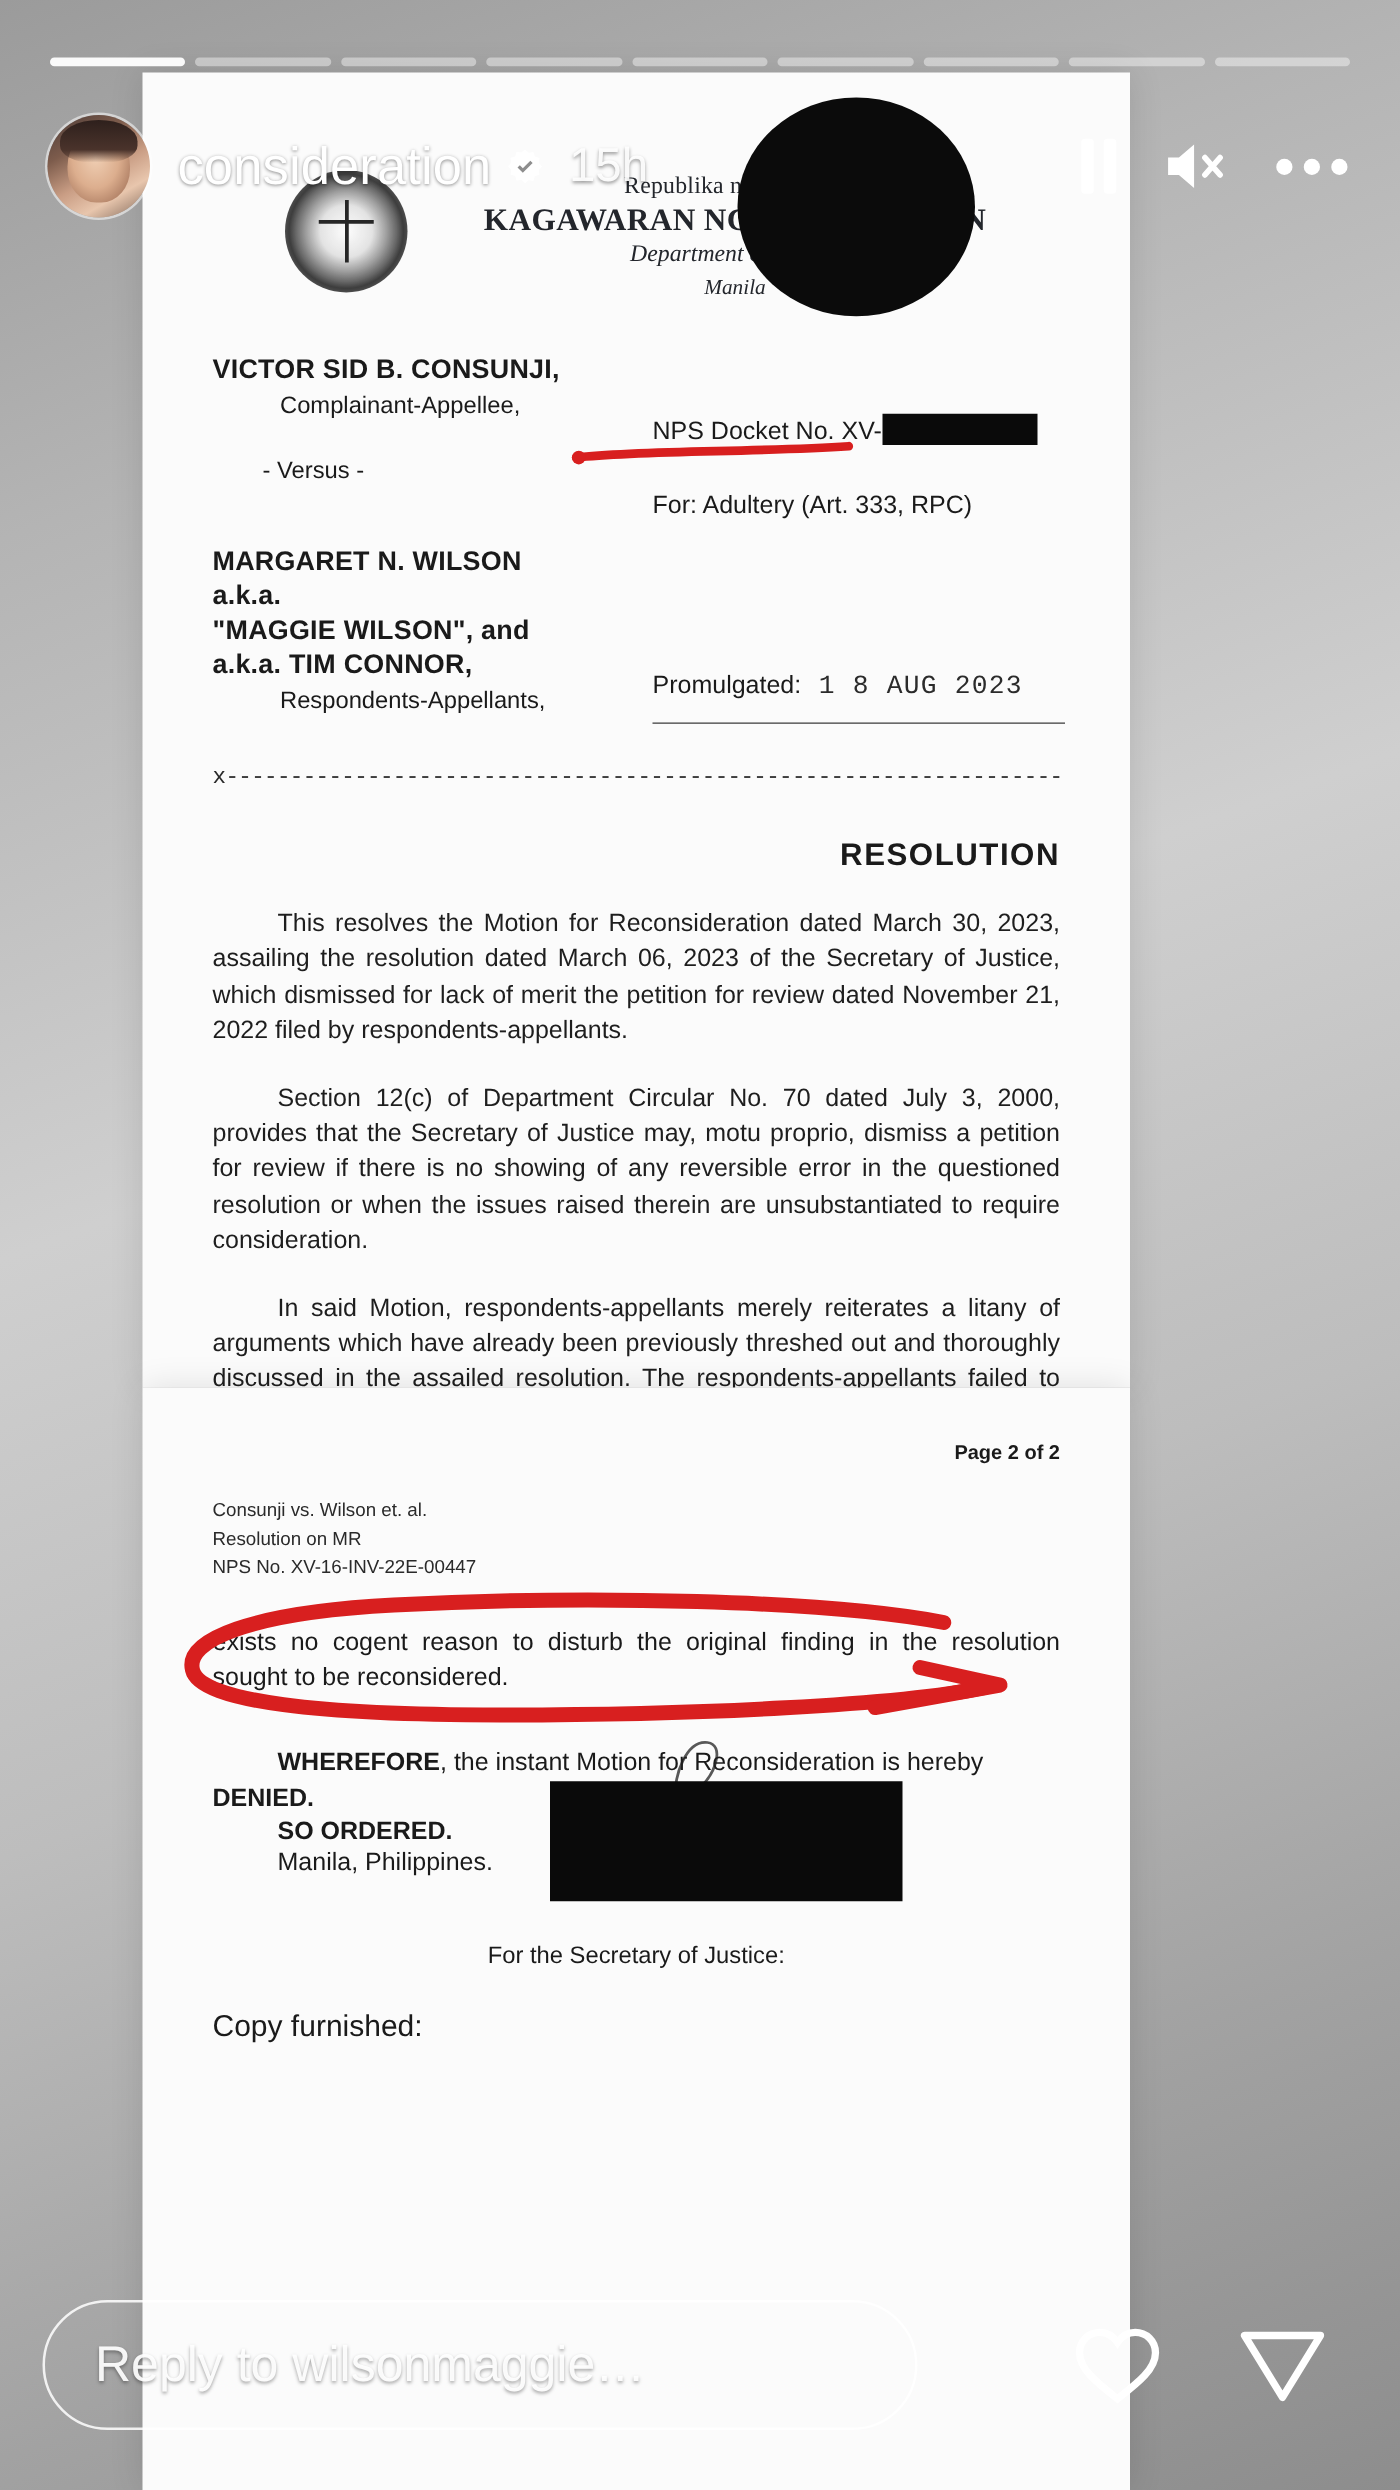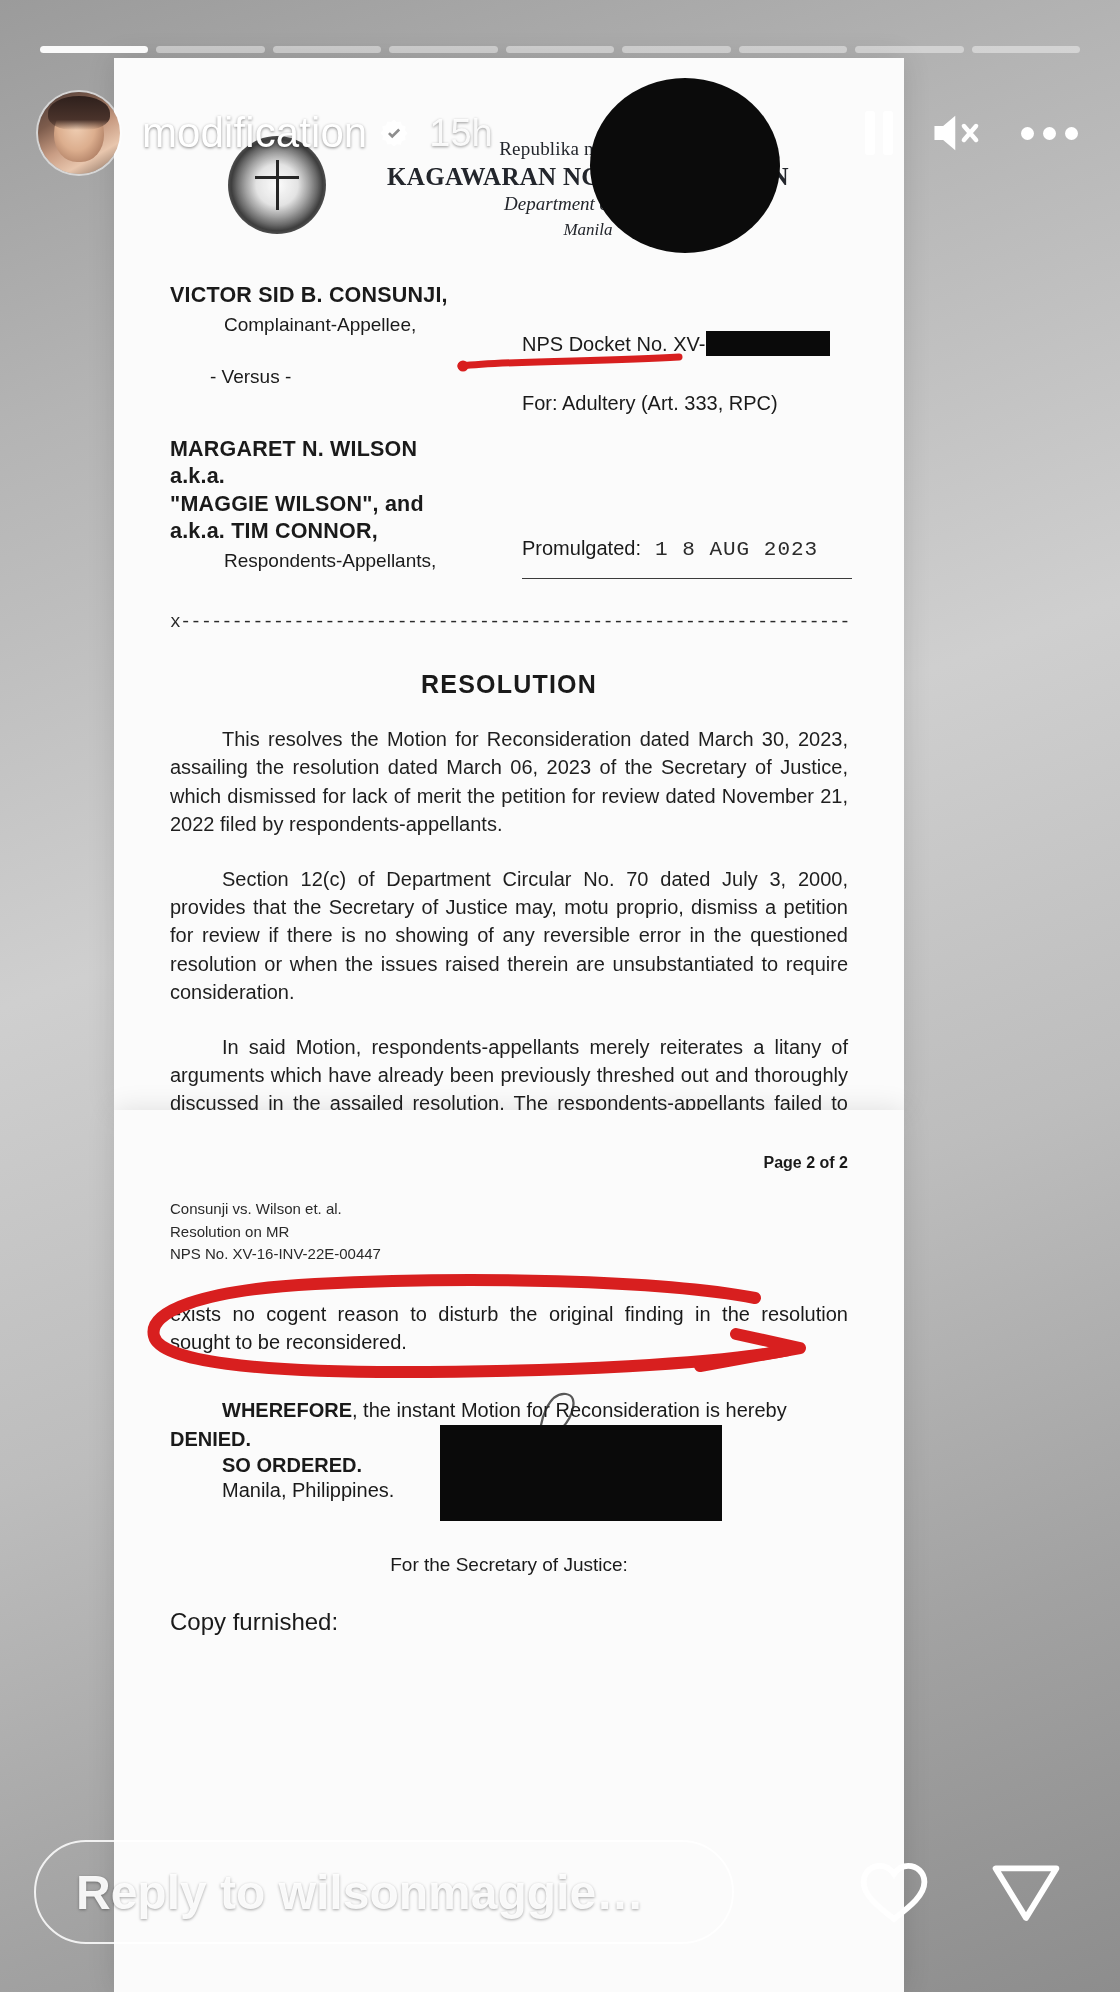--- a/index.html
+++ b/index.html
@@ -104,21 +104,21 @@
   .promul .stamp{
     display:inline-block;margin-left:14px;font-family:"Liberation Mono",monospace;
     font-size:21px;letter-spacing:1px;color:#2b2b2b;
   }
   .promline{position:absolute;left:352px;top:296px;width:330px;border-bottom:1.6px solid #3b3b3b;}
 
   .dashrule{
     margin-top:30px;font-size:18px;letter-spacing:-0.5px;color:#2a2a2a;
     white-space:nowrap;overflow:hidden;font-family:"Liberation Mono",monospace;
   }
-  .restitle{text-align:center;font-weight:bold;font-size:25px;letter-spacing:1.2px;margin-top:38px;}
+  .restitle{text-align:right;font-weight:bold;font-size:25px;letter-spacing:1.2px;margin-top:38px;}
   .bodyp{
     text-align:justify;font-size:20px;line-height:1.42;margin-top:26px;text-indent:52px;
     color:#1e1e1e;
   }
 
   
   #doc2{
     position:absolute;left:114px;top:1110px;width:790px;height:882px;
     background:#fbfbfb;color:#1a1a1a;z-index:10;
     box-shadow:0 0 26px rgba(0,0,0,.12);
@@ -150,21 +150,21 @@
   
   #bottom{
     position:absolute;left:0;right:0;bottom:0;height:200px;z-index:45;
     display:flex;align-items:center;padding:0 34px;box-sizing:border-box;
   }
   #replybox{
     flex:1;height:104px;border-radius:52px;border:2px solid rgba(255,255,255,.85);
     display:flex;align-items:center;padding:0 40px;box-sizing:border-box;
     max-width:700px;
   }
-  #replytext{color:rgba(255,255,255,.93);font-size:48px;text-shadow:0 1px 3px rgba(0,0,0,.35);font-weight:bold;}
+  #replytext{color:rgba(255,255,255,.93);font-size:40px;text-shadow:0 1px 3px rgba(0,0,0,.35);}
   #acts{margin-left:auto;display:flex;align-items:center;gap:60px;padding-right:24px;}
 </style>
 </head>
 <body>
 
 <div id="story">
 
   <div id="doc1">
     <div class="inner">
 
@@ -258,21 +258,21 @@
     <div class="seg"></div>
     <div class="seg"></div>
     <div class="seg"></div>
     <div class="seg"></div>
     <div class="seg"></div>
     <div class="seg"></div>
   </div>
 
   <div id="header">
     <div id="avatar"></div>
-    <div id="uname">modification</div>
+    <div id="uname">consideration</div>
 
     <span id="verified">
       <svg viewBox="0 0 24 24" width="30" height="30">
         <path fill="#ffffff" d="M12 1.2l2.3 2.1 3.1-.5.9 3 3 .9-.5 3.1 2.1 2.3-2.1 2.3.5 3.1-3 .9-.9 3-3.1-.5L12 22.8l-2.3-2.1-3.1.5-.9-3-3-.9.5-3.1L1.1 12l2.1-2.3-.5-3.1 3-.9.9-3 3.1.5z"></path>
         <path fill="#8e8e8e" d="M10.6 16.2l-3.4-3.4 1.5-1.5 1.9 1.9 4.8-4.8 1.5 1.5z"></path>
       </svg>
     </span>
 
     <div id="ago">15h</div>
 

